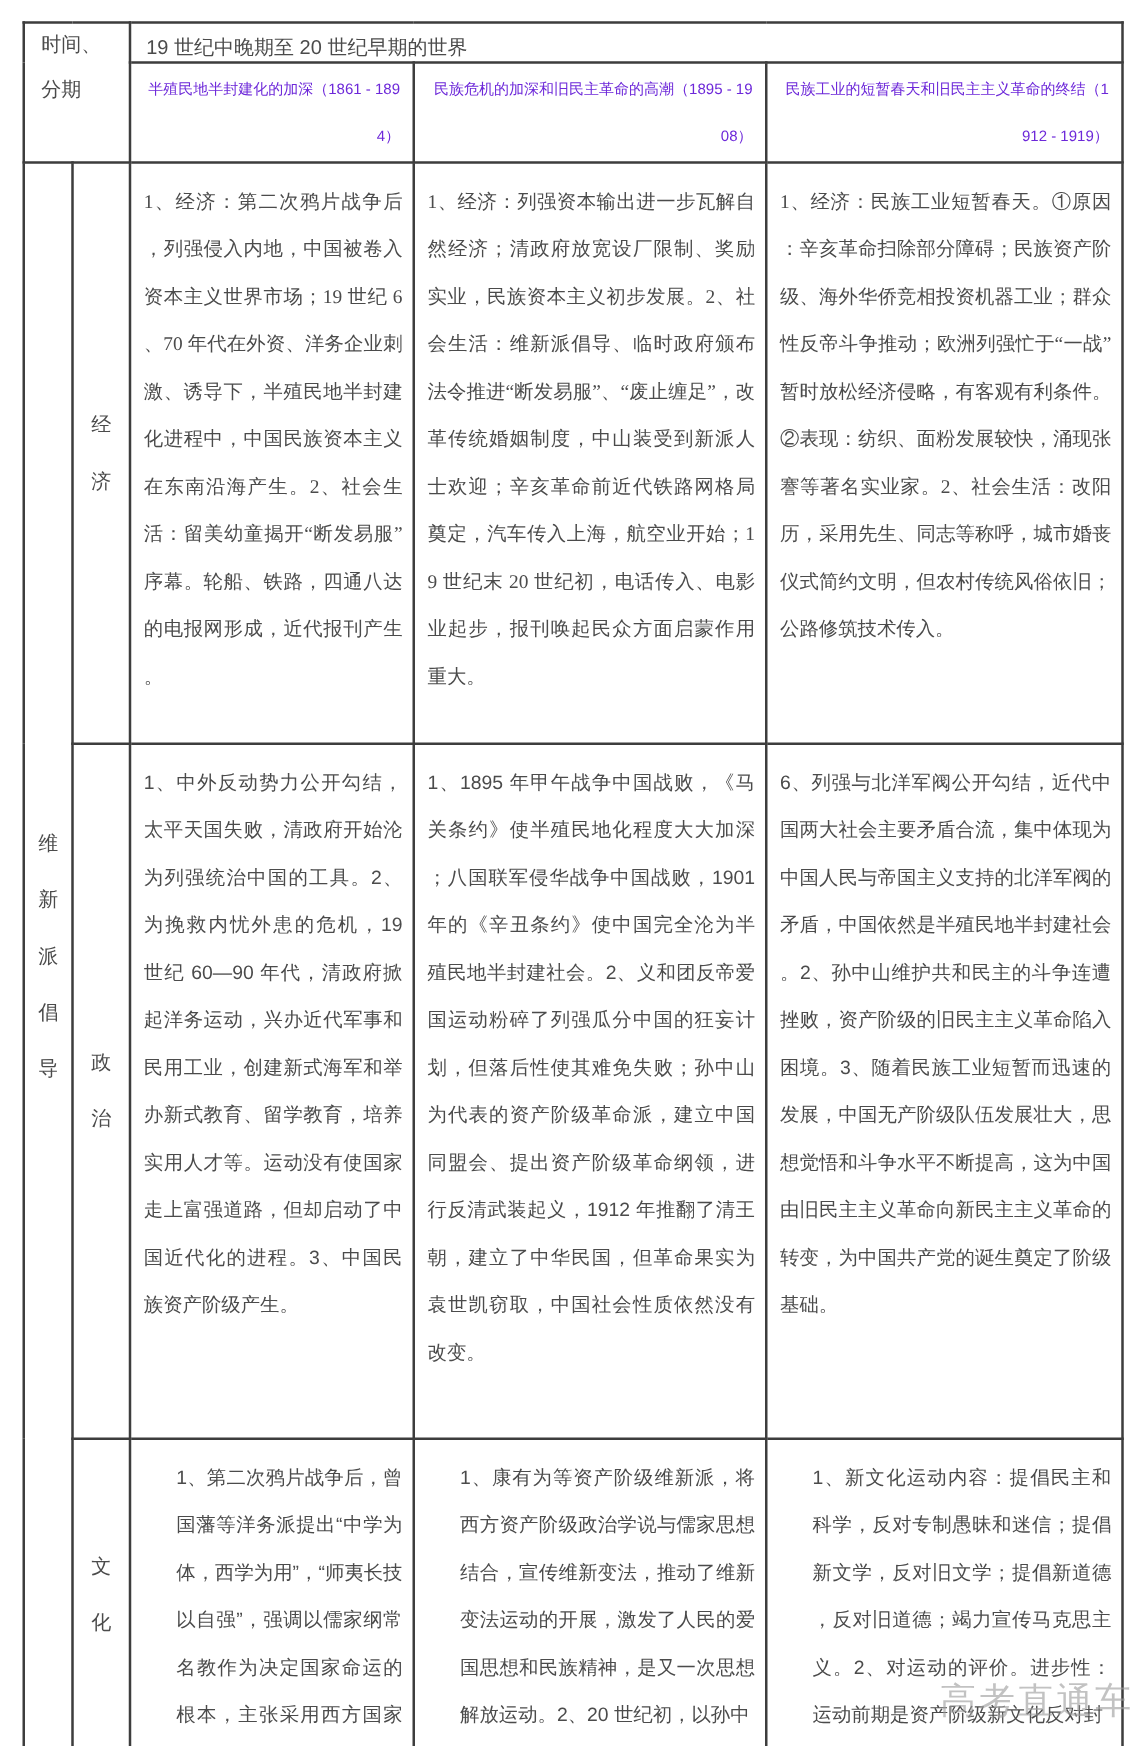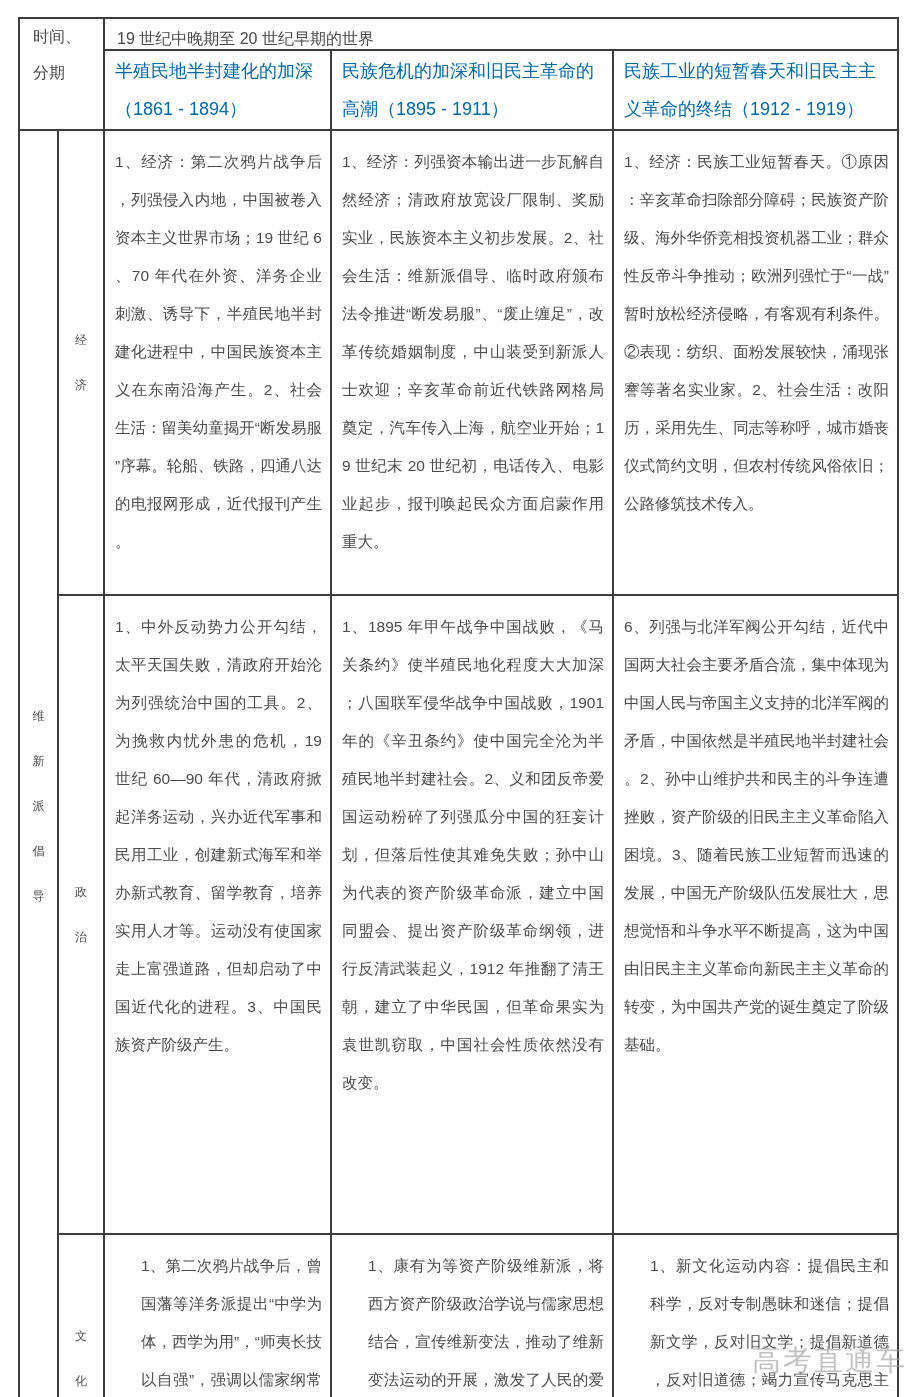--- a/index.html
+++ b/index.html
@@ -32,50 +32,50 @@
   .corner-box{
     height:100%;
     display:flex;flex-direction:column;justify-content:center;
     padding-left:13px;
     font-size:16px;line-height:36px;color:#4b4b4b;
   }
   .head-box{
     box-sizing:border-box;
     height:78px;
     padding:1px 10px 0 10px;
-    font-size:18px;line-height:38px;color:#0369a1;
+    font-size:12px;line-height:38px;color:#6d28d9;
     overflow:hidden;
-    text-align:left;
+    text-align:right;
     line-break:anywhere;
   }
   
   .vcell{height:100%;}
   .vlabel{
     display:flex;flex-direction:column;
     justify-content:center;align-items:center;
     height:100%;
-    font-size:12px;color:#4b4b4b;
+    font-size:16px;color:#4b4b4b;
   }
   .vlabel span{
     display:block;width:1em;
     line-height:45px;
     word-break:break-all;
     text-align:center;
   }
   
   .cell-box{
     box-sizing:border-box;
     overflow:hidden;
     padding:12px 8px 0 10px;
     font-size:15.5px;line-height:38px;color:#4b4b4b;
     text-align:justify;
     line-break:anywhere;
   }
-  .h-economy .cell-box{height:420px;}
-  .h-politics .cell-box{height:637px;}
+  .h-economy .cell-box{height:420px;font-family:Liberation Serif, serif;}
+  .h-politics .cell-box{height:554px;}
   .h-culture .cell-box{height:247px;margin-left:26px;}
   .h-economy td{height:463px;}
   .h-politics td{height:542px;}
   .h-culture td{height:247px;}
   .watermark{
     position:absolute;
     right:8px;top:1341px;
     font-size:29px;
     color:#9e9e9e;
     opacity:0.62;
@@ -109,21 +109,21 @@
       <td colspan="3">
         <div class="era-box">19 世纪中晚期至 20 世纪早期的世界</div>
       </td>
     </tr>
 
     <tr>
       <td>
         <div class="head-box">半殖民地半封建化的加深（1861 - 1894）</div>
       </td>
       <td>
-        <div class="head-box">民族危机的加深和旧民主革命的高潮（1895 - 1911）</div>
+        <div class="head-box">民族危机的加深和旧民主革命的高潮（1895 - 1908）</div>
       </td>
       <td>
         <div class="head-box">民族工业的短暂春天和旧民主主义革命的终结（1912 - 1919）</div>
       </td>
     </tr>
 
     <tr class="h-economy">
       <td rowspan="3">
         <div class="vcell vlabel">
           <span>维新派倡导</span>

